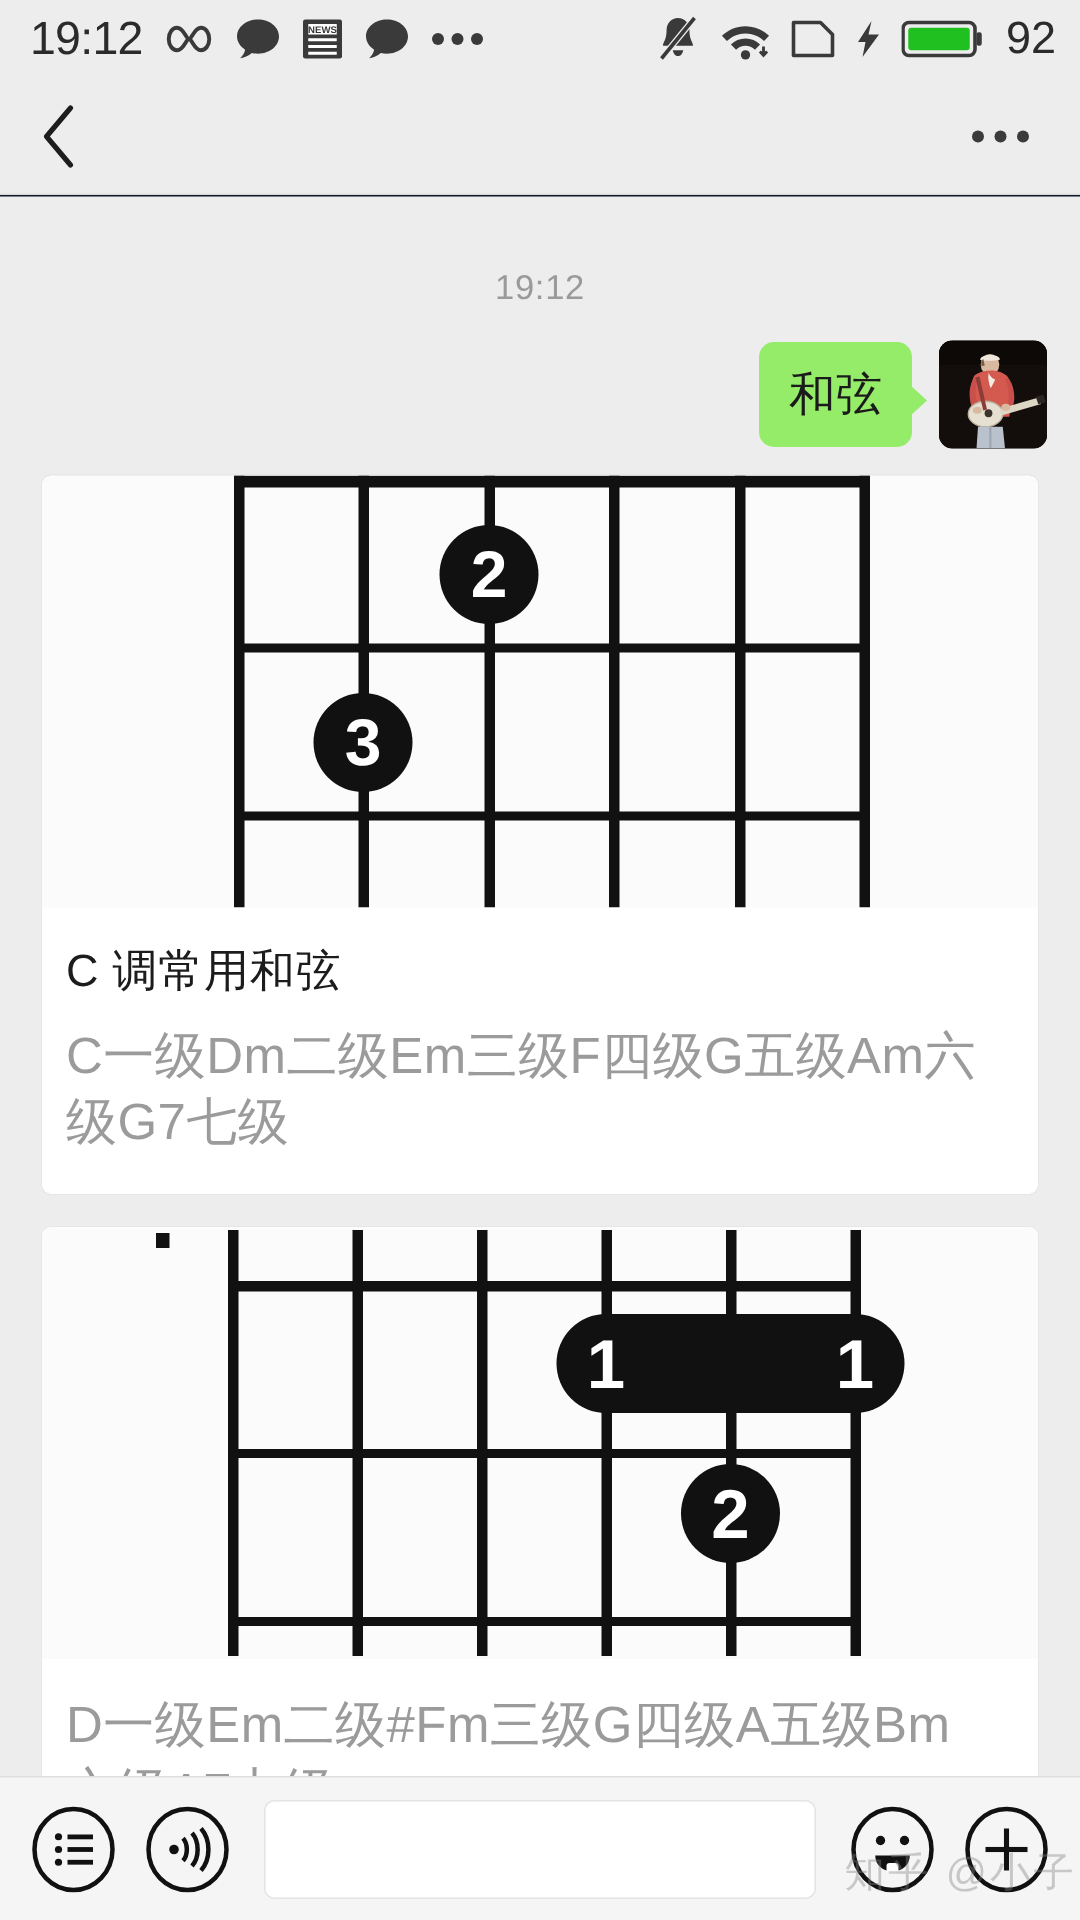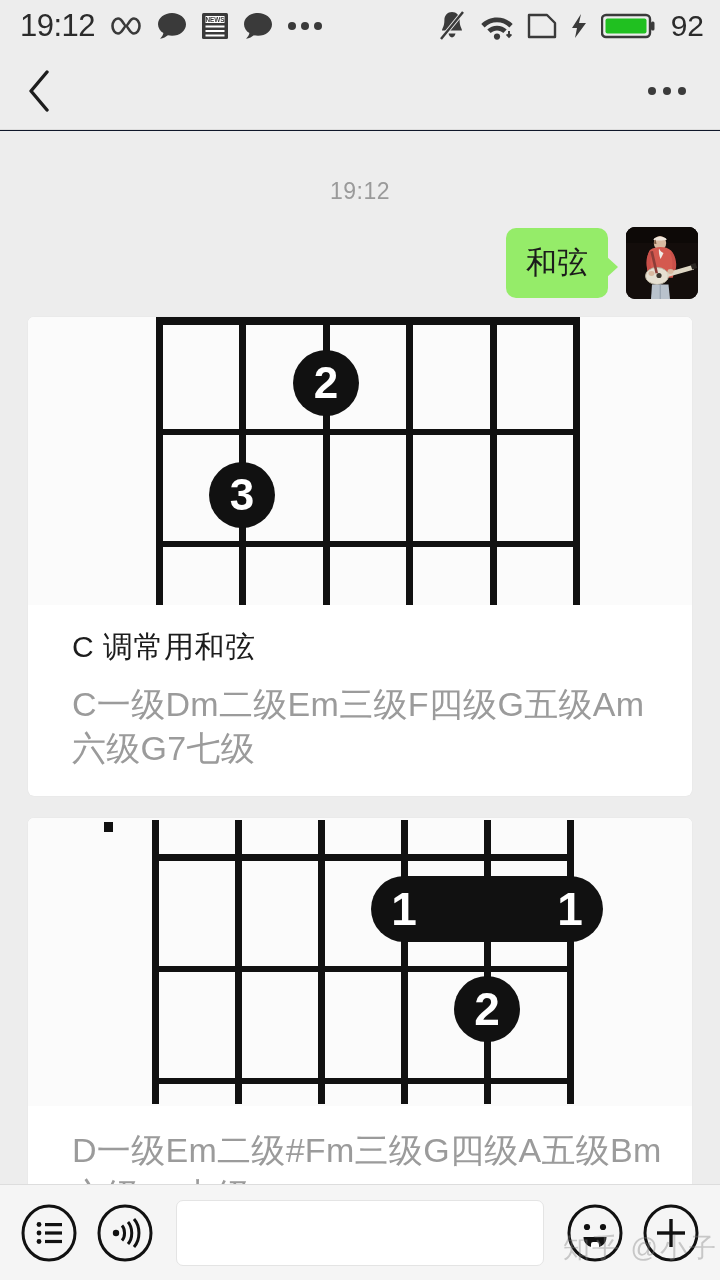--- a/index.html
+++ b/index.html
@@ -64,21 +64,21 @@
   }
   .avatar svg{display:block;}
 
   
   .card{
     background:#ffffff; border-radius:6px; margin:0 28px 22px 28px;
     overflow:hidden; box-shadow:0 0 1px rgba(0,0,0,.12);
   }
   .card-art{ background:#fbfbfb; position:relative; overflow:hidden; }
   .card-art svg{ display:block; }
-  .card-body{ padding:22px 28px 26px 44px; }
+  .card-body{ padding:22px 28px 26px 16px; }
   .card-title{ font-size:30px; color:#1c1c1c; margin-bottom:14px; letter-spacing:0.5px;}
   .card-sub{ font-size:34px; color:#9b9b9b; letter-spacing:0.3px; line-height:1.3;}
 
   
   .card-first{ margin-top:0; }
   .card-first .card-art{ height:288px; }
   .card-first .card-art svg{ margin-top:-112px; }
   .card-second .card-art{ height:288px; }
   .card-second .card-art svg{ margin-top:-4px; }
 

